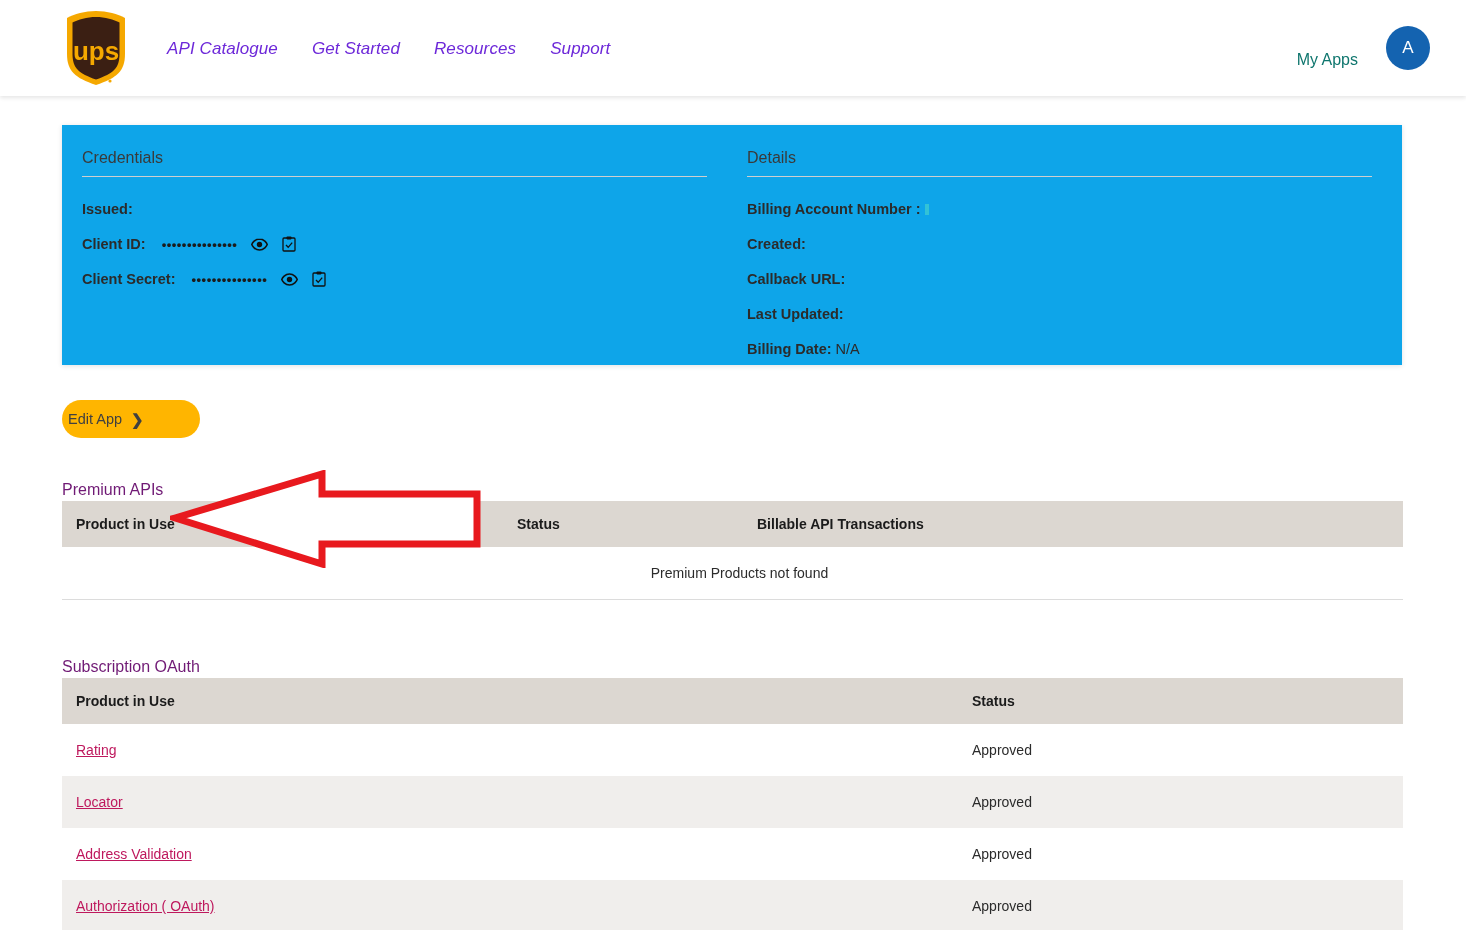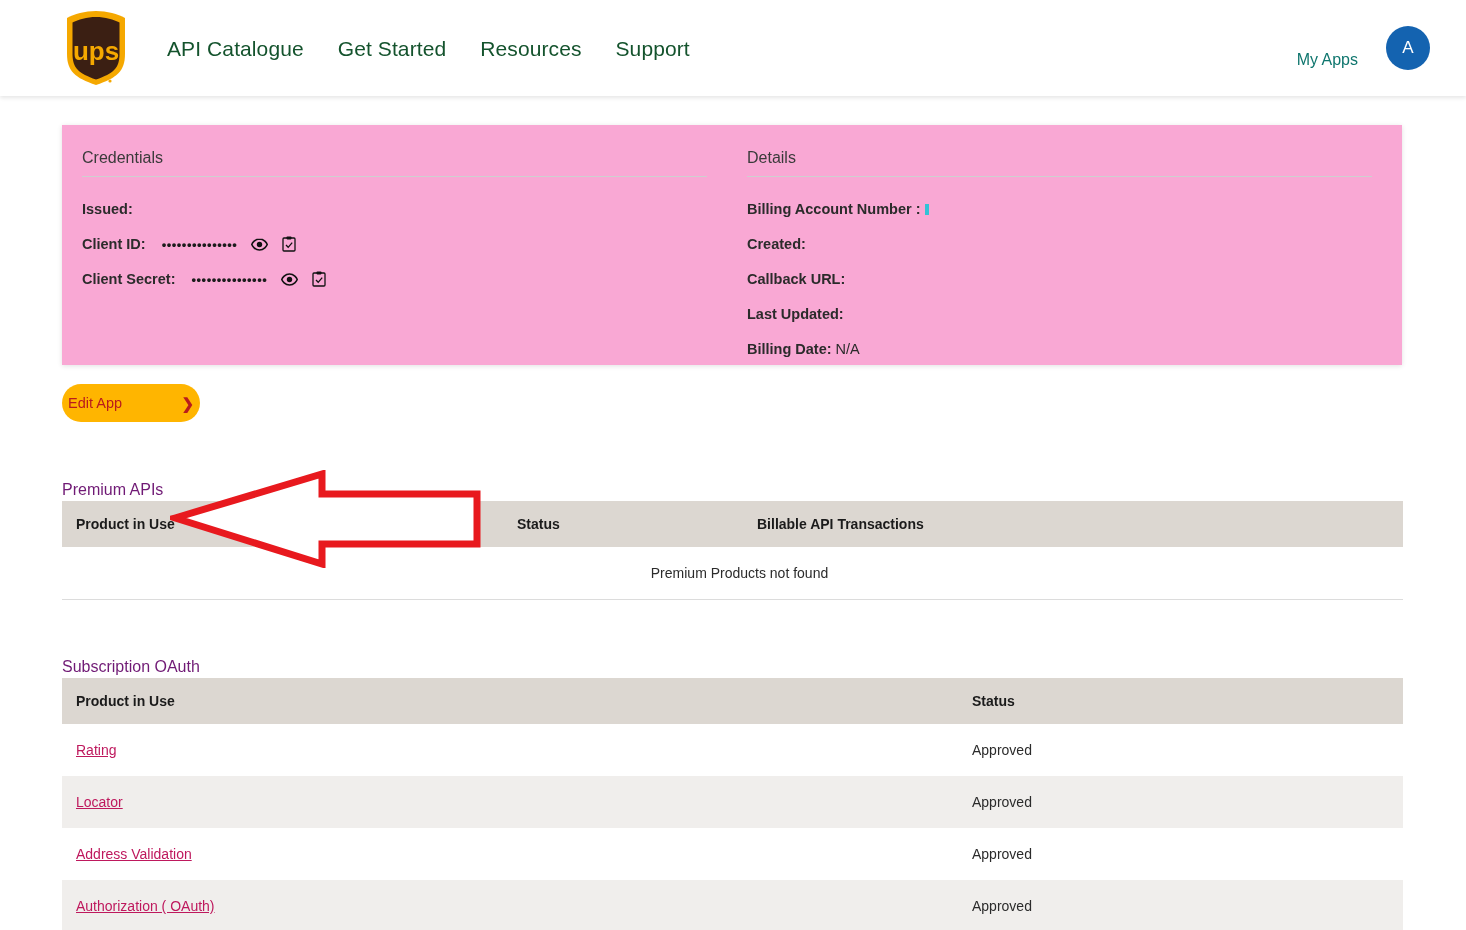--- a/index.html
+++ b/index.html
@@ -33,26 +33,27 @@
     align-items: center;
     justify-content: center;
   }
   .nav-links {
     display: flex;
     align-items: center;
     gap: 34px;
     margin-left: 26px;
   }
   .nav-link {
-    font-size: 21px;
-    color: #14532d;
+    font-size: 17px;
+    color: #6d28d9;
     text-decoration: none;
     line-height: 1;
     letter-spacing: 0.1px;
     cursor: pointer;
+    font-style: italic;
   }
   .header-right {
     margin-left: auto;
     margin-right: 36px;
     display: flex;
     align-items: center;
     gap: 28px;
   }
   .my-apps {
     font-size: 16px;
@@ -80,21 +81,21 @@
     padding: 0;
   }
 
   
   .info-card {
     position: absolute;
     left: 62px;
     top: 29px;
     width: 1340px;
     height: 240px;
-    background: #f9a8d4;
+    background: #0ea5e9;
     box-shadow: 0 1px 5px rgba(0,0,0,0.12);
     display: flex;
   }
   .card-col {
     flex: 1;
     padding: 24px 30px 0 20px;
   }
   .card-col.left { padding-left: 20px; }
   .card-col.right { padding-left: 10px; }
   .section-title {
@@ -143,32 +144,32 @@
     height: 11px;
     background: #33c2d6;
     margin-left: 5px;
     vertical-align: middle;
   }
 
   
   .edit-app-btn {
     position: absolute;
     left: 62px;
-    top: 288px;
+    top: 304px;
     width: 138px;
     height: 38px;
     border: none;
     border-radius: 19px;
     background: #ffb500;
-    color: #b91c1c;
+    color: #404040;
     font-family: "Liberation Sans", sans-serif;
     font-size: 14.5px;
     display: flex;
     align-items: center;
-    justify-content: space-between;
+    justify-content: flex-start;
     gap: 9px;
     cursor: pointer;
     z-index: 4;
   }
   .chevron-right {
     display: inline-block;
     font-size: 15px;
     font-weight: bold;
     line-height: 1;
   }

